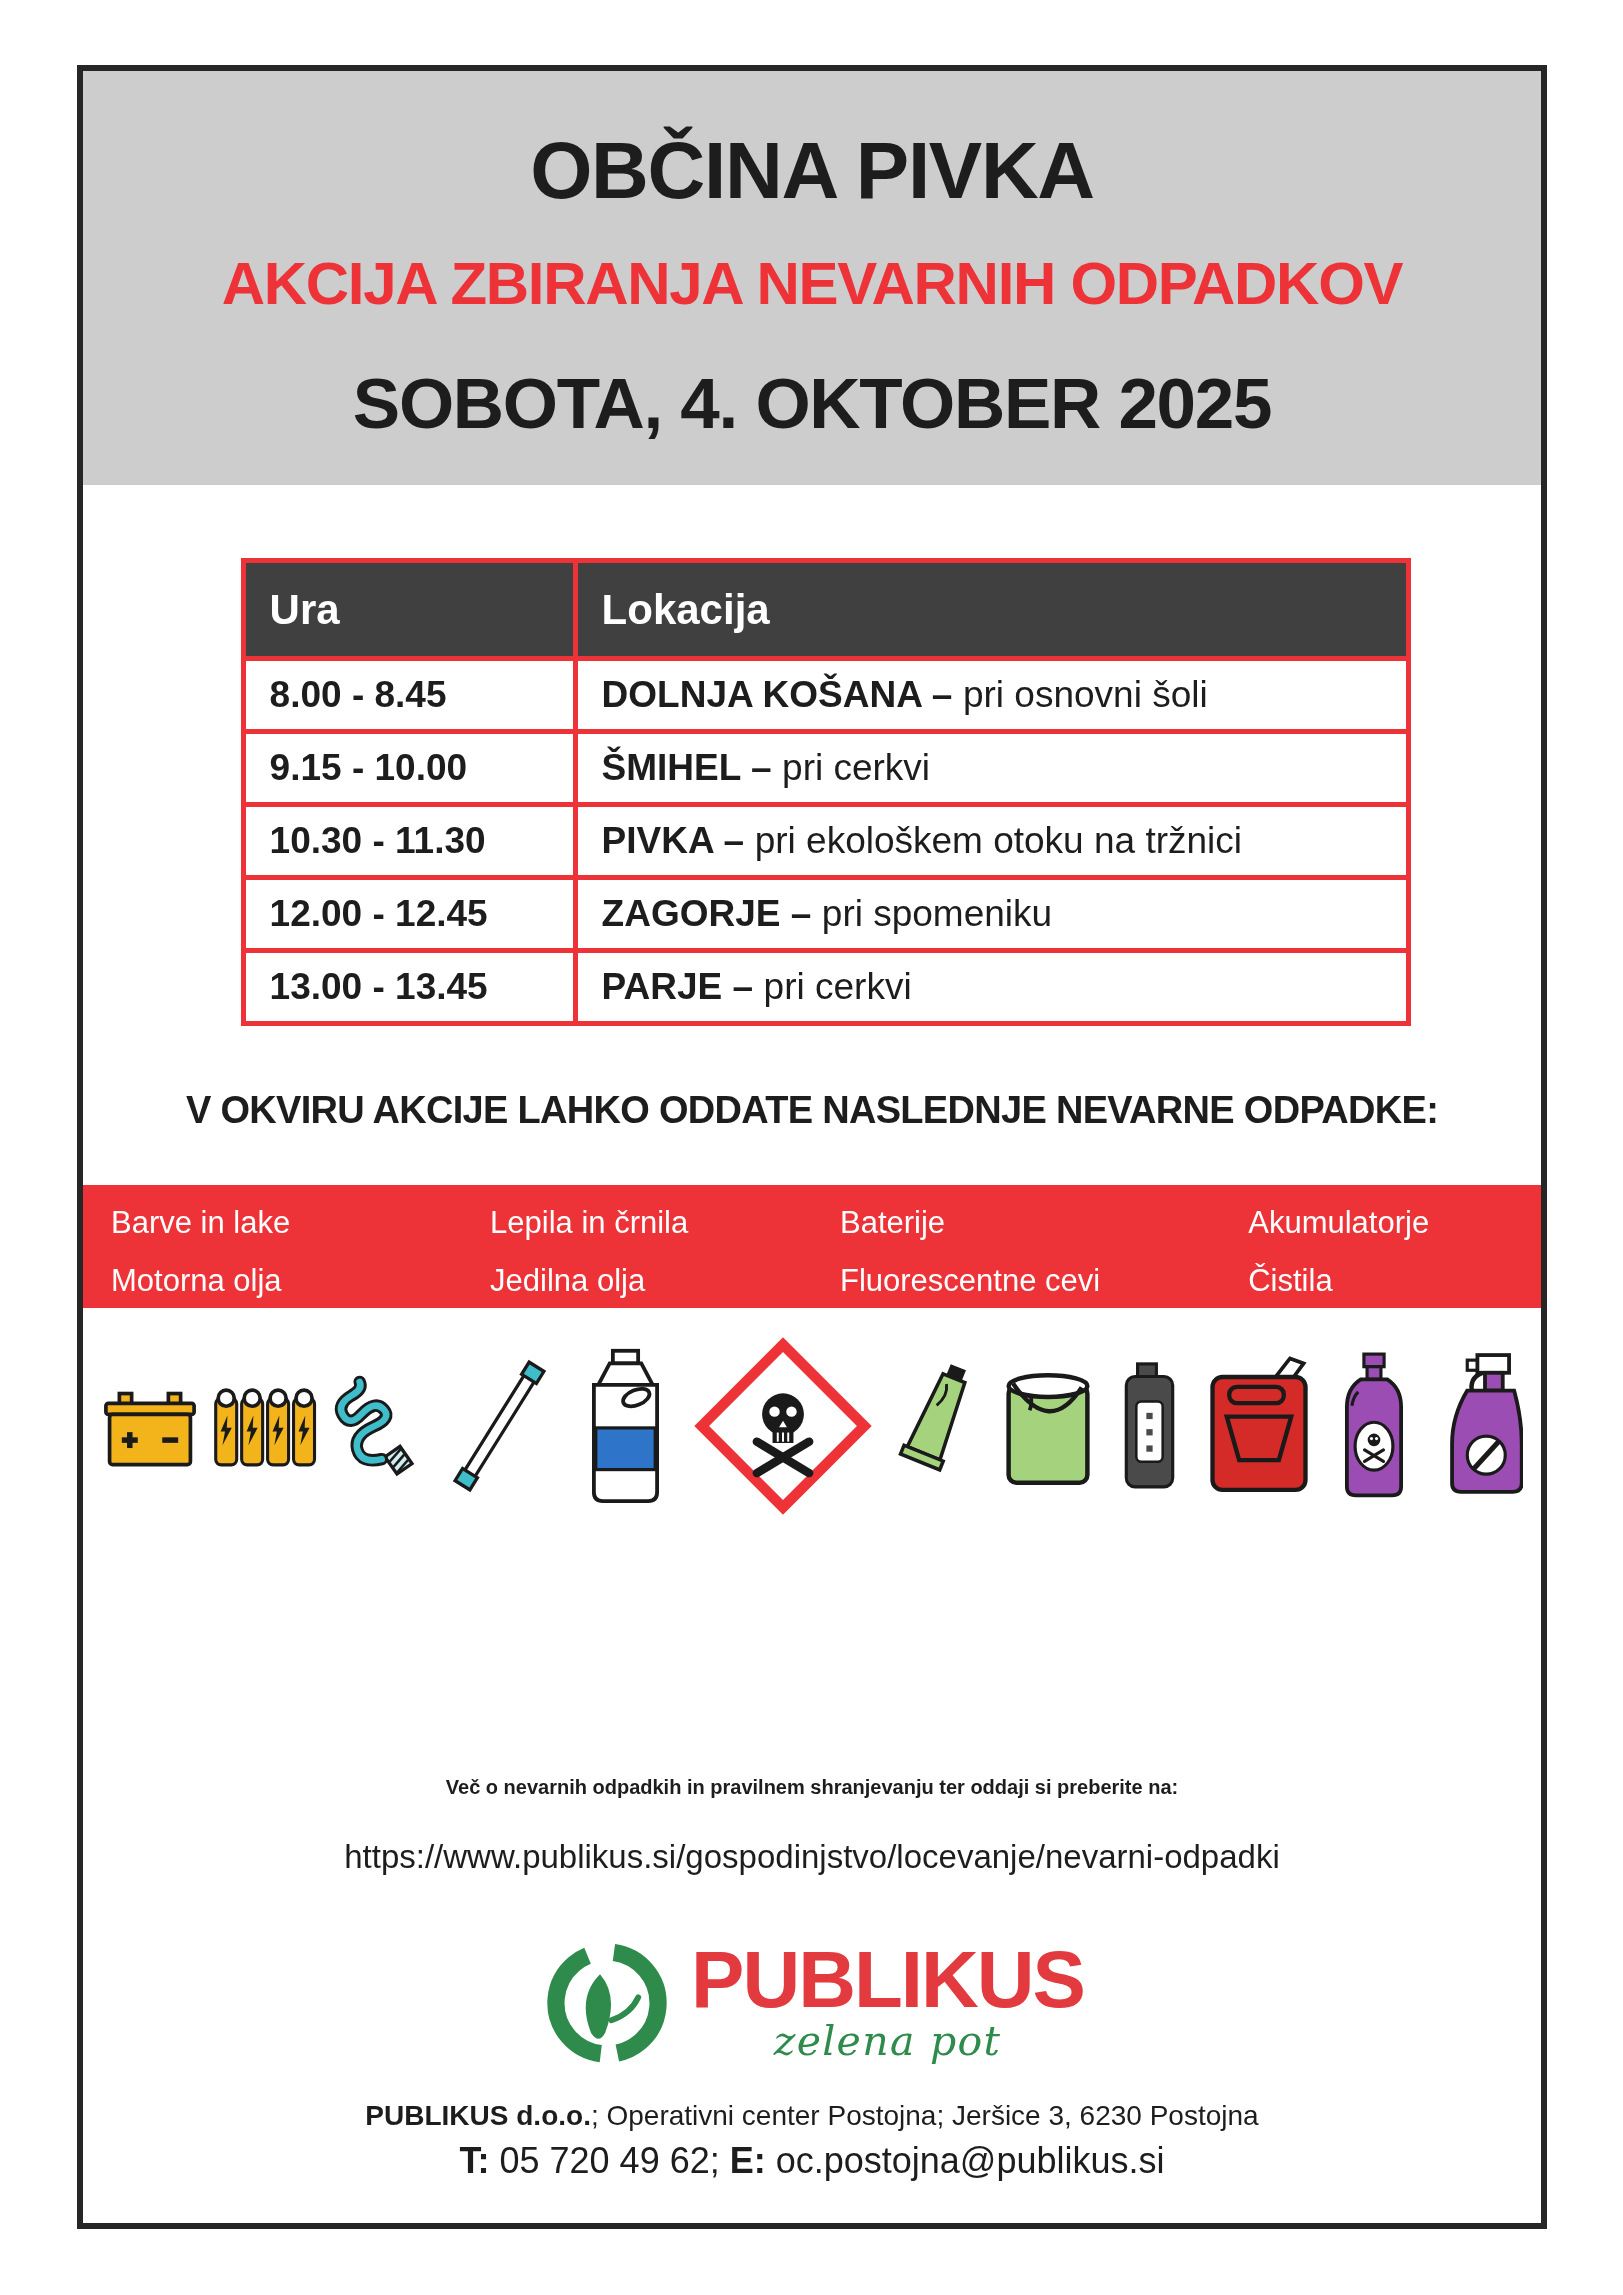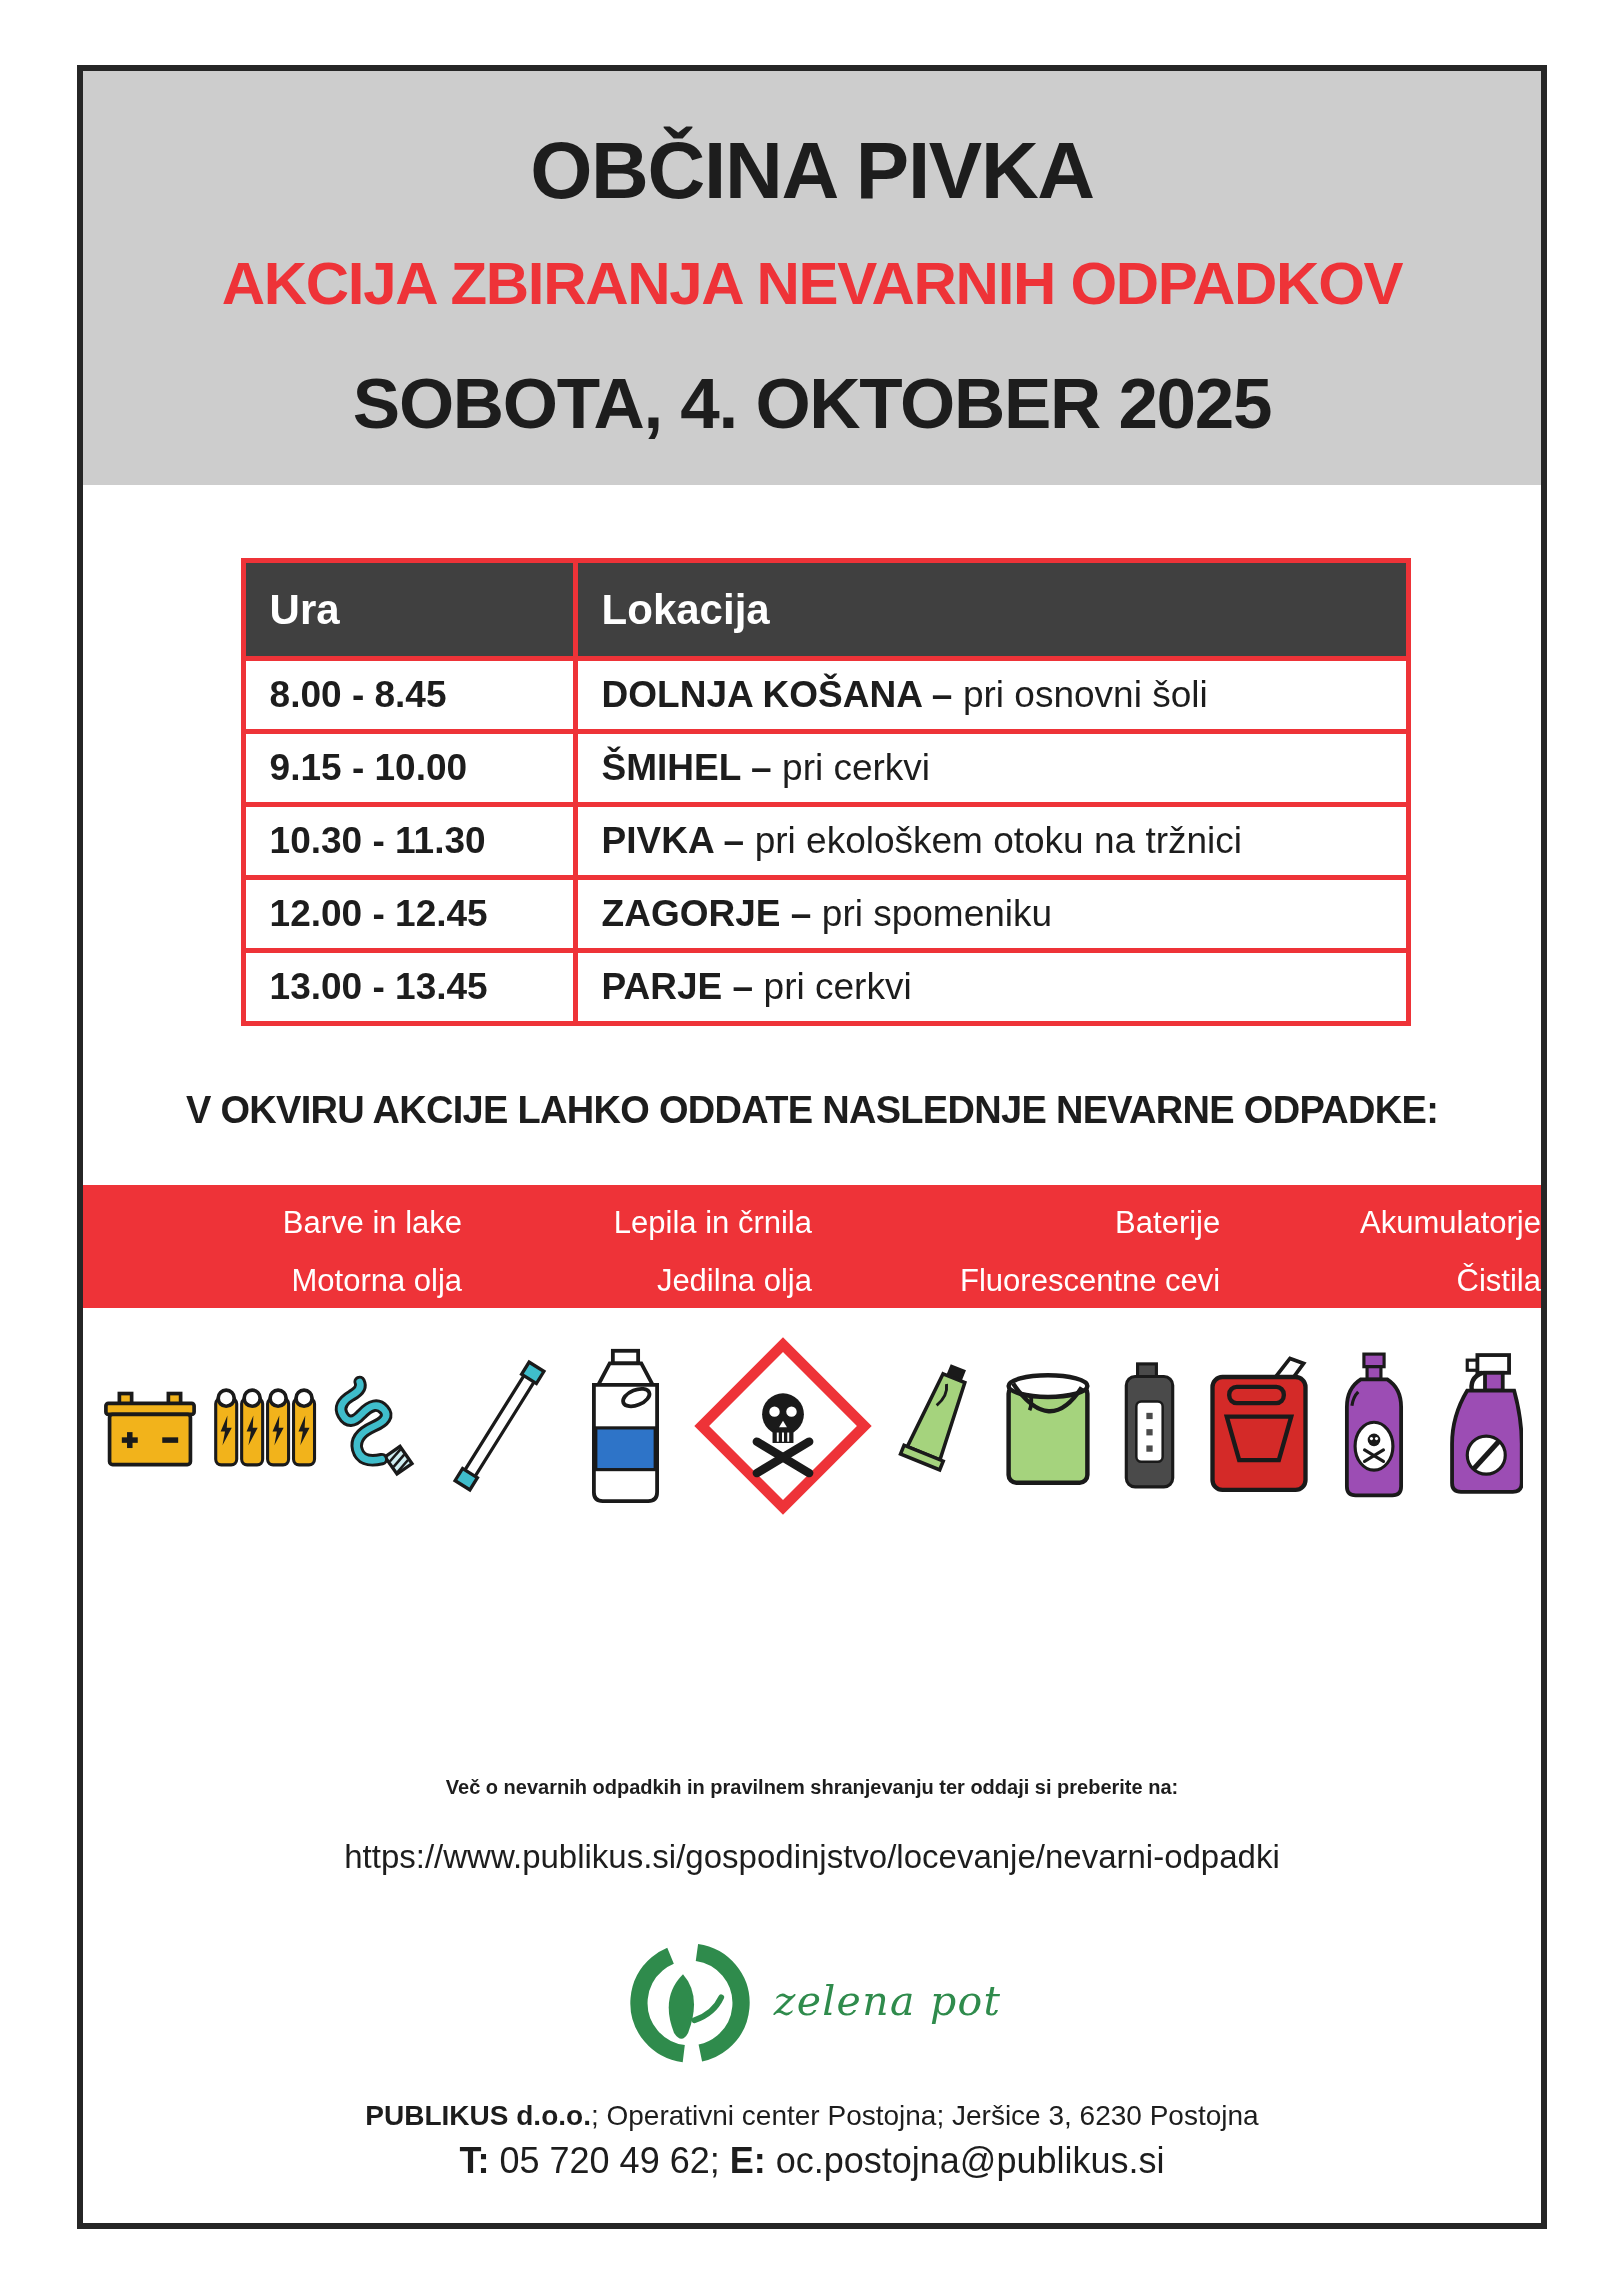--- a/index.html
+++ b/index.html
@@ -22,21 +22,21 @@
   .loc-place { font-weight:800; }
   .loc-detail { margin-left:10.5px; }
 
   
   #waste-heading { position:absolute; top:1018px; width:100%; text-align:center; font-size:38px; font-weight:800; letter-spacing:-0.7px; }
 
   
   .red-band { position:absolute; left:0; width:100%; background:#EE3338; color:#fff; display:grid; grid-template-columns:26% 24% 28% 22%; }
   #band-top { top:1114px; height:123px; }
   #band-bottom { top:1458px; height:160px; }
-  .band-cell { text-align:right; font-size:31px; }
+  .band-cell { text-align:left; font-size:31px;padding-left:28px; }
   .band-line1 { margin-top:19.6px; }
   .band-line2 { margin-top:22px; }
   .band-wrap  { max-width:216px; margin:22px auto 0; line-height:1.22; }
 
   
   #icons-strip { position:absolute; left:0; top:1251px; width:100%; height:207px; display:flex; align-items:center; justify-content:space-between; padding:0 18.3px; }
   #icons-strip svg { flex:0 0 auto; display:block; }
 
   
   #more-info { position:absolute; top:1705px; width:100%; text-align:center; font-size:20px; font-weight:800; }
@@ -255,20 +255,21 @@
   <div id="more-info">Več o nevarnih odpadkih in pravilnem shranjevanju ter oddaji si preberite na:</div>
   <div id="url-line">https://www.publikus.si/gospodinjstvo/locevanje/nevarni-odpadki</div>
 
   <div id="logo-block">
     <svg width="134" height="134" viewBox="0 0 210 210">
       <circle cx="105" cy="105" r="80" fill="none" stroke="#2F8B4C" stroke-width="27" stroke-dasharray="165 26 210 42" transform="rotate(-40 105 105)"></circle>
       <path d="M80 152 Q58 96 94 60 Q124 94 102 152 Q92 170 80 152 Z" fill="#2F8B4C"></path>
       <path d="M112 132 Q142 122 154 96" fill="none" stroke="#2F8B4C" stroke-width="9" stroke-linecap="round"></path>
     </svg>
     <div id="logo-text-col">
+      <div id="logo-wordmark">PUBLIKUS</div>
       <div id="logo-tagline">zelena pot</div>
     </div>
   </div>
 
   <div id="footer-line1">
     <span class="bold">PUBLIKUS d.o.o.</span><span>; Operativni center Postojna; Jeršice 3, 6230 Postojna</span>
   </div>
   <div id="footer-line2">
     <span class="bold">T:</span><span> 05 720 49 62; </span><span class="bold">E:</span><span> oc.postojna@publikus.si</span>
   </div>

